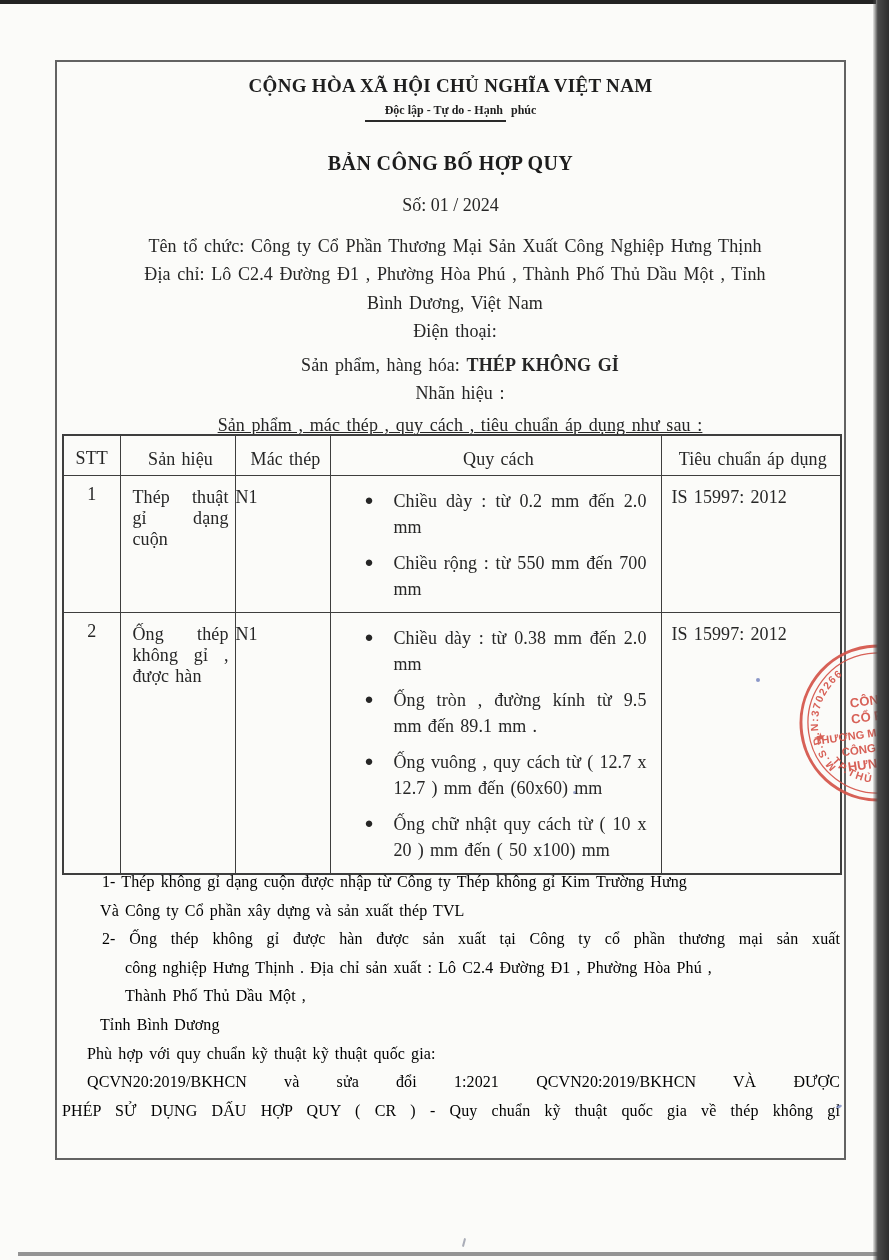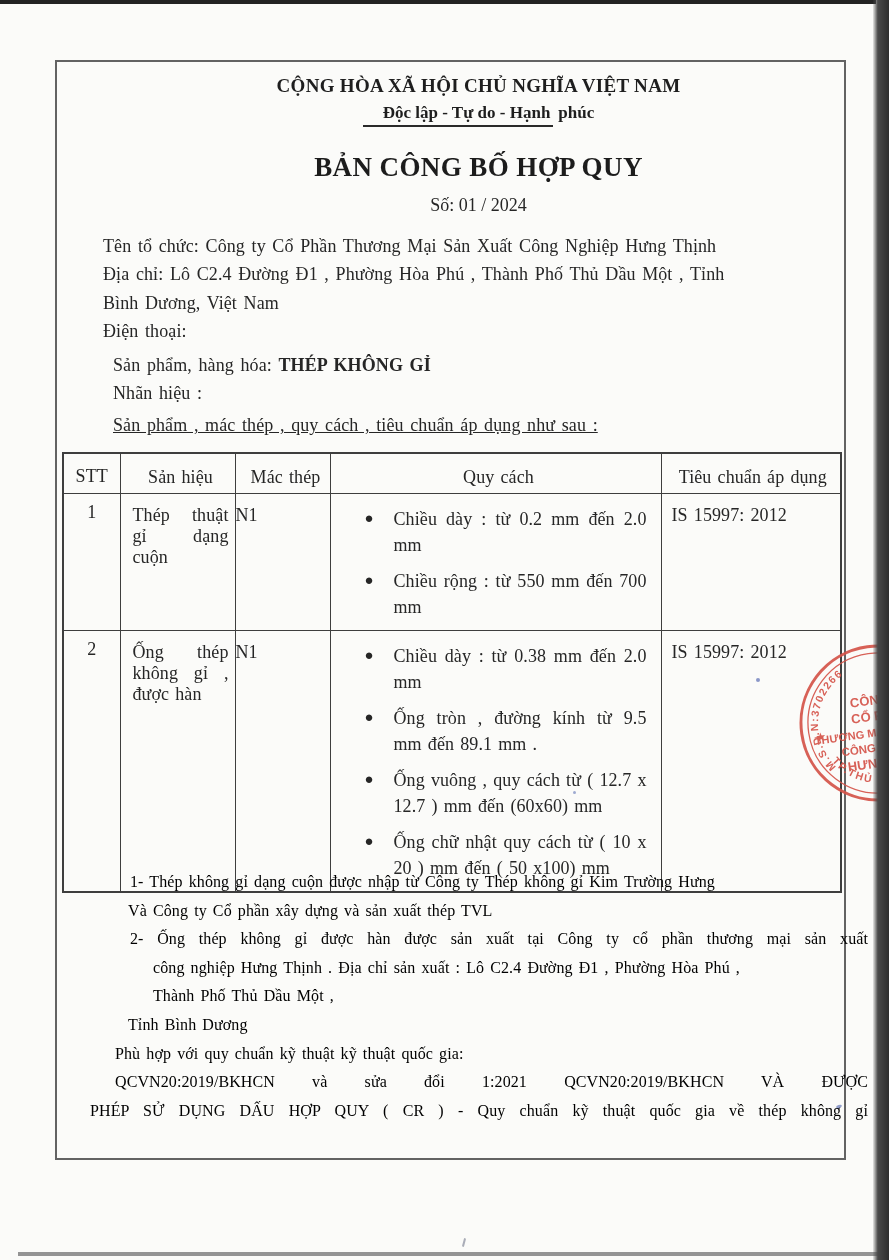--- a/index.html
+++ b/index.html
@@ -13,38 +13,38 @@
   .edge-top{position:absolute;left:0;top:0;width:876px;height:4px;background:#232323;}
   .edge-right{position:absolute;top:0;right:0;width:16px;height:1260px;
     background:linear-gradient(90deg,rgba(80,80,80,.12) 0%,#4a4a4a 30%,#2e2e2e 100%);z-index:50;}
   .edge-bottom{position:absolute;left:18px;top:1252px;width:871px;height:4px;background:#949494;z-index:40;}
 
   
   .frame{
     position:absolute;left:55px;top:60px;width:791px;height:1100px;
     border:2px solid #636363;box-sizing:border-box;
   }
-  .abs{position:absolute;margin-left:28px;}
+  .abs{position:absolute;}
   .center{width:100%;text-align:center;}
 
   .national{top:13px;font-size:19px;font-weight:bold;letter-spacing:.3px;color:#1e1e1e;}
-  .motto{top:41px;font-size:17px;font-weight:bold;color:#1e1e1e;}
+  .motto{top:41px;font-size:12px;font-weight:bold;color:#1e1e1e;}
   .motto-u{border-bottom:2.5px solid #2a2a2a;padding:0 3px 3px 20px;}
   .motto-tail{padding-left:5px;}
-  .doc-title{top:90px;font-size:27px;font-weight:bold;letter-spacing:.4px;color:#1c1c1c;}
+  .doc-title{top:90px;font-size:20px;font-weight:bold;letter-spacing:.4px;color:#1c1c1c;}
   .doc-num{top:133px;font-size:18px;font-family:Liberation Serif, serif;}
 
-  .info{left:18px;top:170px;width:760px;font-size:18px;line-height:28.4px;letter-spacing:.1px;word-spacing:2px;}
+  .info{left:18px;top:170px;width:760px;font-size:18px;line-height:28.4px;letter-spacing:.1px;word-spacing:2px;text-align:center;}
   .info .ind{margin-left:10px;}
   .mt1{margin-top:5px;}
   .mt2{margin-top:4px;text-decoration:underline;}
   .b{font-weight:bold;}
 
   table.spec{
-    position:absolute;left:5px;top:390px;width:778px;
+    position:absolute;left:5px;top:372px;width:778px;
     border-collapse:collapse;table-layout:fixed;
     font-size:18px;letter-spacing:.1px;word-spacing:1.5px;color:#262626;
   }
   table.spec th,table.spec td{
     border:1.5px solid #3e3e3e;vertical-align:top;font-weight:normal;
     box-sizing:border-box;overflow:hidden;
   }
   table.spec{border:2px solid #3e3e3e;}
   tr.hdr{height:40px;}
   tr.r1{height:96px;}

